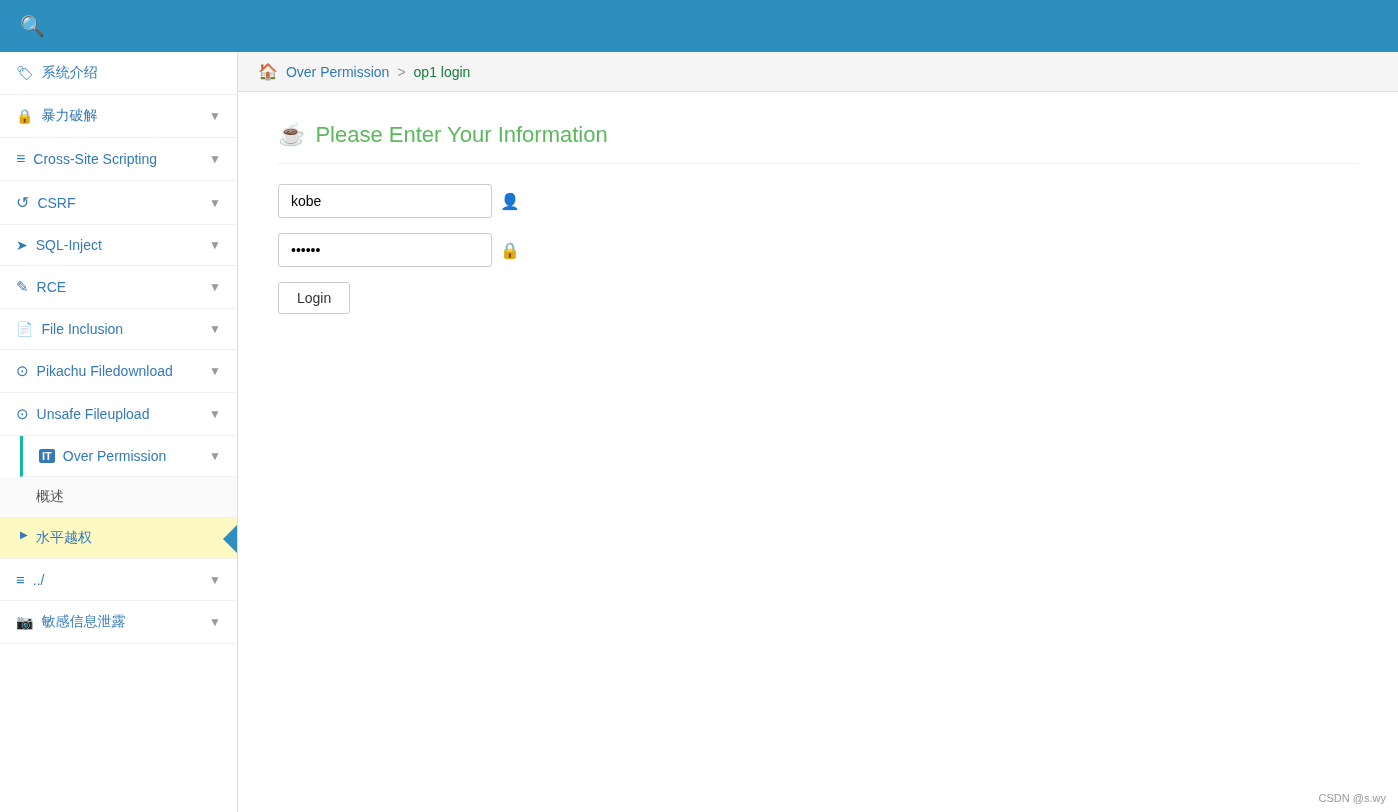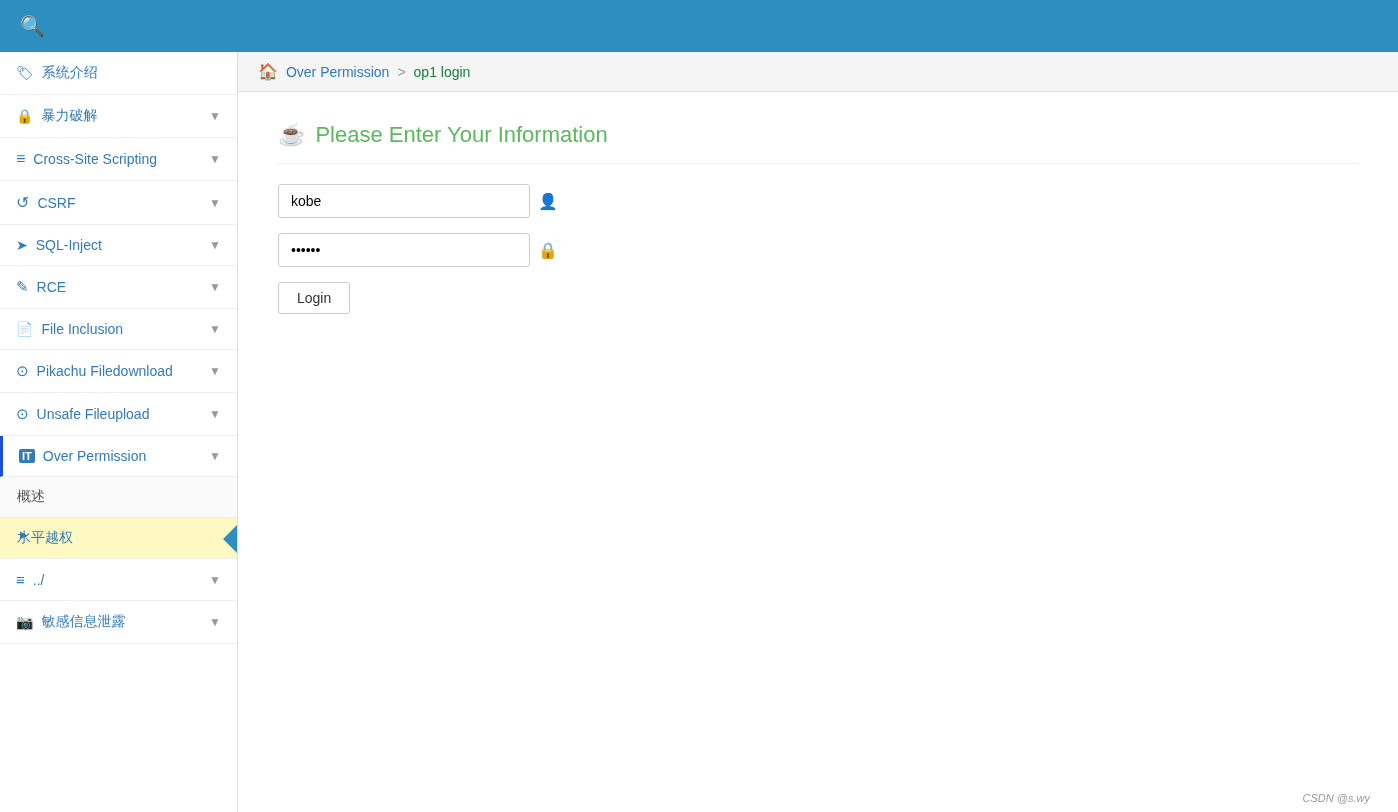--- a/index.html
+++ b/index.html
@@ -43,21 +43,21 @@
     .sidebar-item .chevron { font-size: 12px; color: #999; }
     .sidebar-item.top-level { color: #337ab7; }
 
     
     .sidebar-item.expanded { color: #337ab7; }
 
     
     .submenu { background: #fafafa; }
     .submenu-item {
       display: flex;
-      padding: 11px 16px 11px 17px;
+      padding: 11px 16px 11px 36px;
       cursor: pointer;
       color: #555;
       border-bottom: 1px solid #f0f0f0;
       font-size: 14px;
       position: relative;
     }
     .submenu-item.active {
       color: #337ab7;
       font-weight: normal;
     }
@@ -120,21 +120,21 @@
     .coffee-icon { color: #5cb85c; font-size: 22px; }
 
     
     .form-group {
       display: flex;
       align-items: center;
       margin-bottom: 15px;
       gap: 8px;
     }
     .form-input {
-      width: 252px;
+      width: 214px;
       padding: 8px 12px;
       border: 1px solid #ccc;
       border-radius: 3px;
       font-size: 14px;
       outline: none;
     }
     .form-icon { color: #555; font-size: 16px; }
 
     .login-btn {
       padding: 7px 18px;
@@ -143,24 +143,23 @@
       border-radius: 3px;
       cursor: pointer;
       font-size: 14px;
       color: #333;
     }
 
     
     .watermark {
       position: fixed;
       bottom: 8px;
-      right: 28px;
+      right: 12px;
       font-size: 11px;
       color: #999;
-      font-style: italic;
     }
   </style>
 </head>
 <body>
 
 <div class="header">
   <span class="header-icon">🔍</span>
 </div>
 
 <div class="layout">
@@ -231,21 +230,21 @@
     </div>
 
     <div class="sidebar-item">
       <div class="item-left">
         <span style="font-size:15px;">⊙</span>
         <span>Unsafe Fileupload</span>
       </div>
       <span class="chevron">▼</span>
     </div>
 
-    <div class="sidebar-item expanded" style="color:#337ab7; border-left: 3px solid #1d4ed8;">
+    <div class="sidebar-item expanded" style="color:#337ab7; border-left: 3px solid #14b8a6; margin-left: 20px;">
       <div class="item-left">
         <span style="font-size:11px;font-weight:bold;background:#337ab7;color:#fff;padding:1px 3px;border-radius:2px;">IT</span>
         <span>Over Permission</span>
       </div>
       <span class="chevron">▼</span>
     </div>
 
     <div class="submenu">
 
       <div class="submenu-item">

